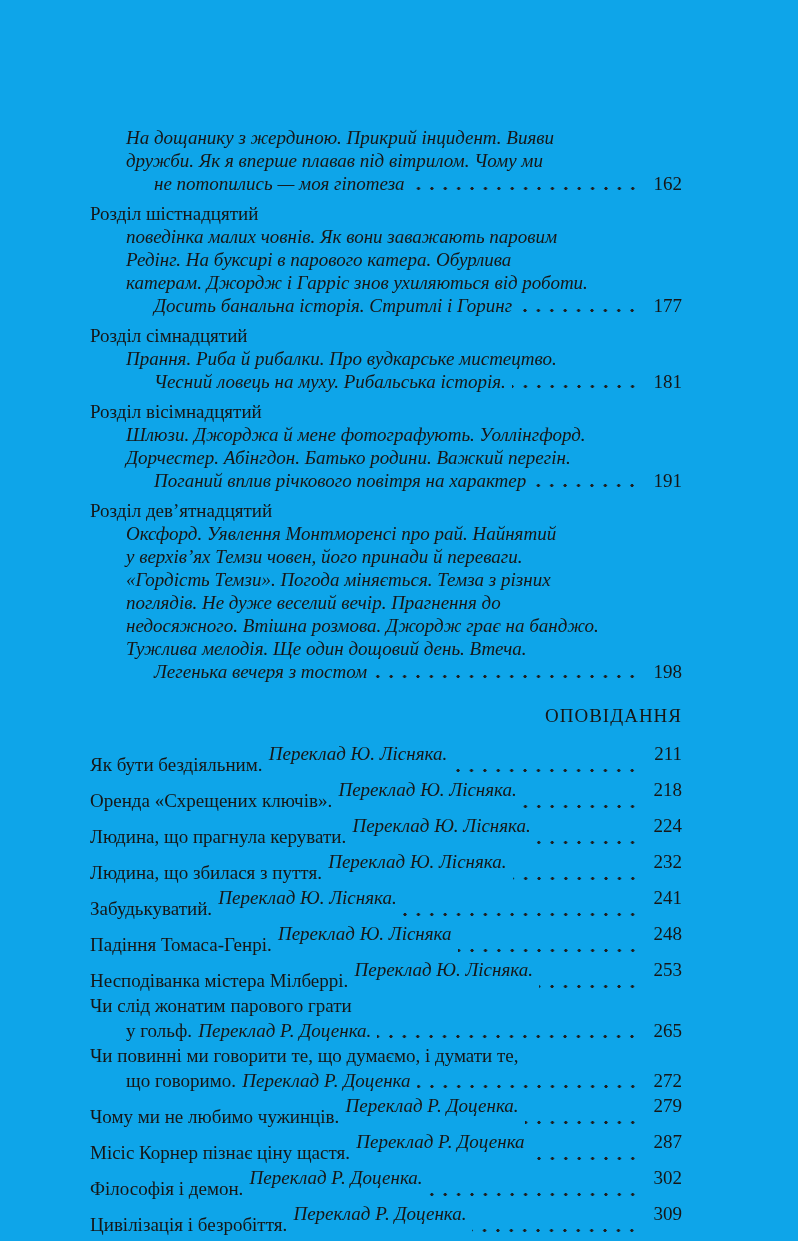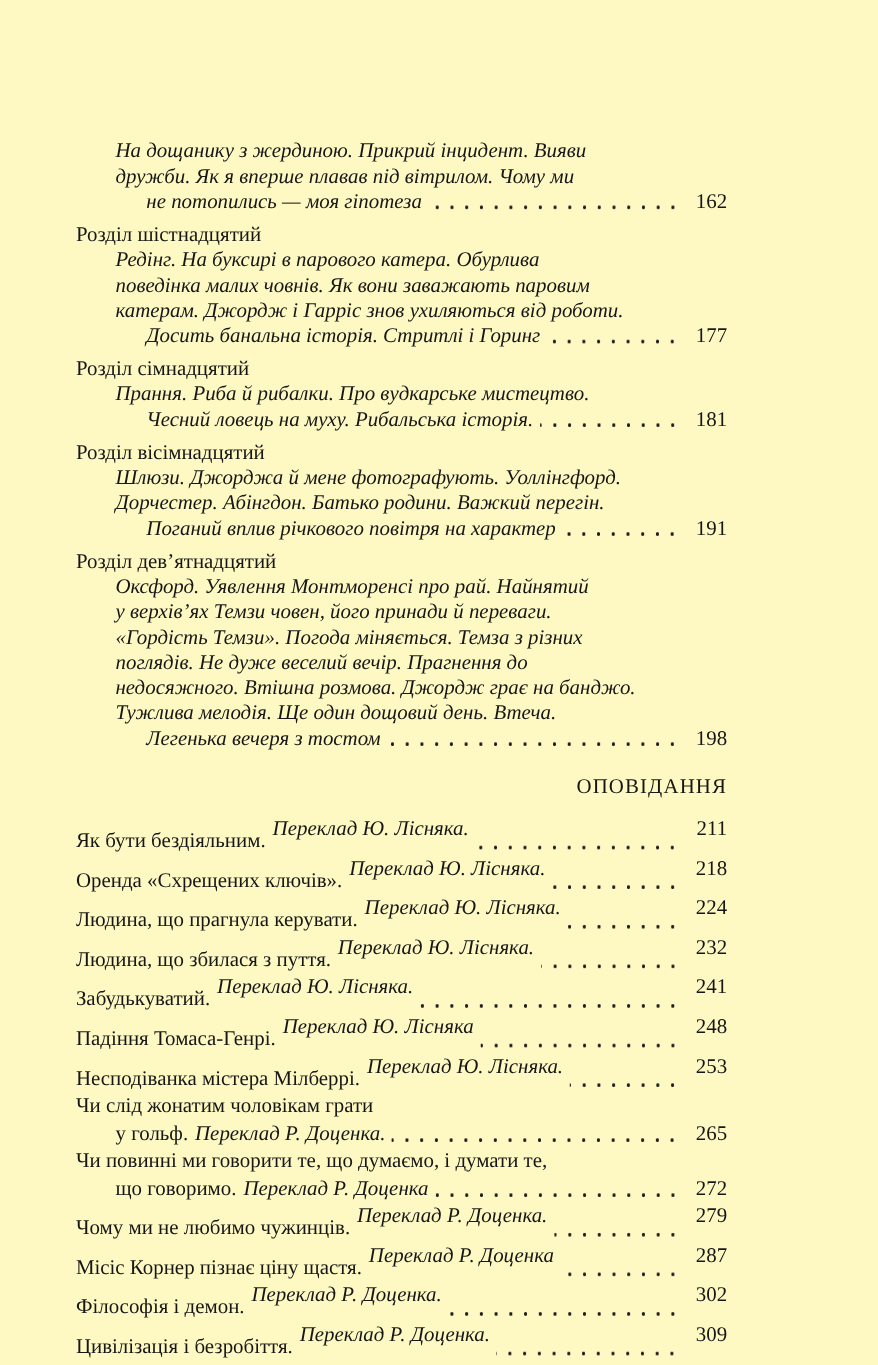--- a/index.html
+++ b/index.html
@@ -1,22 +1,22 @@
 <!DOCTYPE html>
 <html><head>
 <meta charset="utf-8">
 <style>
   html, body { margin: 0; padding: 0; background: #ffffff; }
   .page {
     position: relative;
     width: 798px;
     height: 1241px;
-    background: #fef9c3;
+    background: #0ea5e9;
     box-sizing: border-box;
-    padding: 126px 0 0 69px;
+    padding: 126px 0 0 90px;
     font-family: "Liberation Serif", "DejaVu Serif", serif;
     color: #161616;
     overflow: hidden;
   }
   .content { width: 592px; }
 
   
   .chapters { font-size: 19px; line-height: 23px; }
   .chapter-block { margin-bottom: 7px; }
   .chapter-heading { font-style: normal; }
@@ -68,22 +68,22 @@
         <div class="desc-line">дружби. Як я вперше плавав під вітрилом. Чому ми</div>
         <div class="row indent">
           <span class="it">не потопились — моя гіпотеза</span>
           <span class="leader"></span>
           <span class="pagenum">162</span>
         </div>
       </div>
 
       <div class="chapter-block">
         <div class="chapter-heading">Розділ шістнадцятий</div>
+        <div class="desc-line">поведінка малих човнів. Як вони заважають паровим</div>
         <div class="desc-line">Редінг. На буксирі в парового катера. Обурлива</div>
-        <div class="desc-line">поведінка малих човнів. Як вони заважають паровим</div>
         <div class="desc-line">катерам. Джордж і Гарріс знов ухиляються від роботи.</div>
         <div class="row indent">
           <span class="it">Досить банальна історія. Стритлі і Горинг</span>
           <span class="leader"></span>
           <span class="pagenum">177</span>
         </div>
       </div>
 
       <div class="chapter-block">
         <div class="chapter-heading">Розділ сімнадцятий</div>
@@ -170,21 +170,21 @@
       </div>
 
       <div class="row">
         <span class="story-title rm">Несподіванка містера Мілберрі.</span>
         <span class="translator">Переклад Ю. Лісняка.</span>
         <span class="leader"></span>
         <span class="pagenum">253</span>
       </div>
 
       <div>
-        <div class="rm">Чи слід жонатим чоловікам грати</div>
+        <div class="rm">Чи слід жонатим парового грати</div>
         <div class="row indent">
           <span class="rm">у гольф.</span>
           <span class="translator">Переклад Р. Доценка.</span>
           <span class="leader"></span>
           <span class="pagenum">265</span>
         </div>
       </div>
 
       <div>
         <div class="rm">Чи повинні ми говорити те, що думаємо, і думати те,</div>

